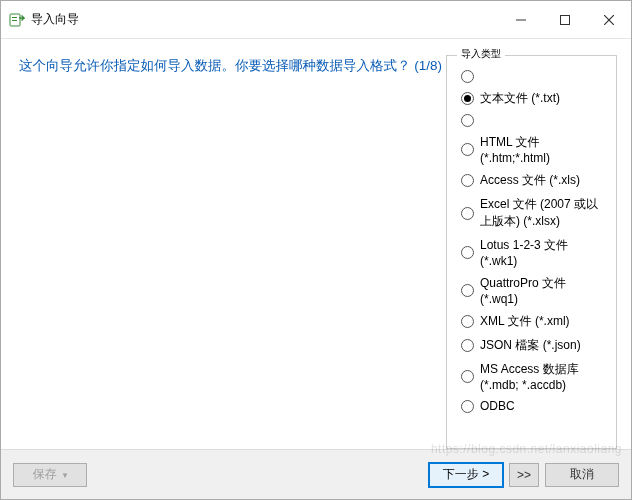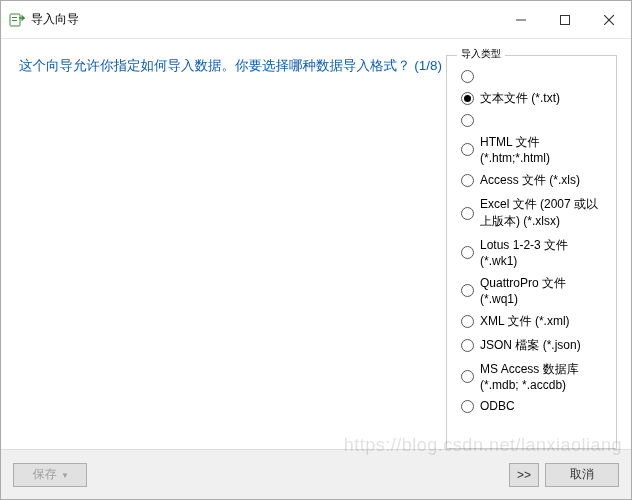--- a/index.html
+++ b/index.html
@@ -81,21 +81,21 @@
     color: #333;
   }
   .btn.small { min-width: 30px; padding: 0 6px; }
   .btn.primary { border: 1px solid #0078d7; outline: 1px solid #0078d7; background: #e5f1fb; color: #000; }
   .btn.disabled { color: #a0a0a0; }
   .watermark {
     position: absolute;
     right: 10px;
     bottom: 44px;
     color: rgba(0,0,0,0.12);
-    font-size: 18px;
+    font-size: 12px;
     font-family: Arial, sans-serif;
     letter-spacing: 0.5px;
     pointer-events: none;
   }
 </style>
 </head>
 <body>
 
 <div class="window">
   <div class="titlebar">
@@ -184,20 +184,23 @@
         </div>
     </div>
   </div>
 
   <div class="footer">
     <div class="btn disabled">
       <span>保存</span>
       <span style="margin-left:6px;font-size:9px;">▾</span>
     </div>
     <span class="spacer"></span>
+    <div class="btn primary">
+      <span>下一步 &gt;</span>
+    </div>
     <div class="btn small">
       <span>&gt;&gt;</span>
     </div>
     <div class="btn">
       <span>取消</span>
     </div>
   </div>
 
   <div class="watermark">https://blog.csdn.net/lanxiaoliang</div>
 </div>

